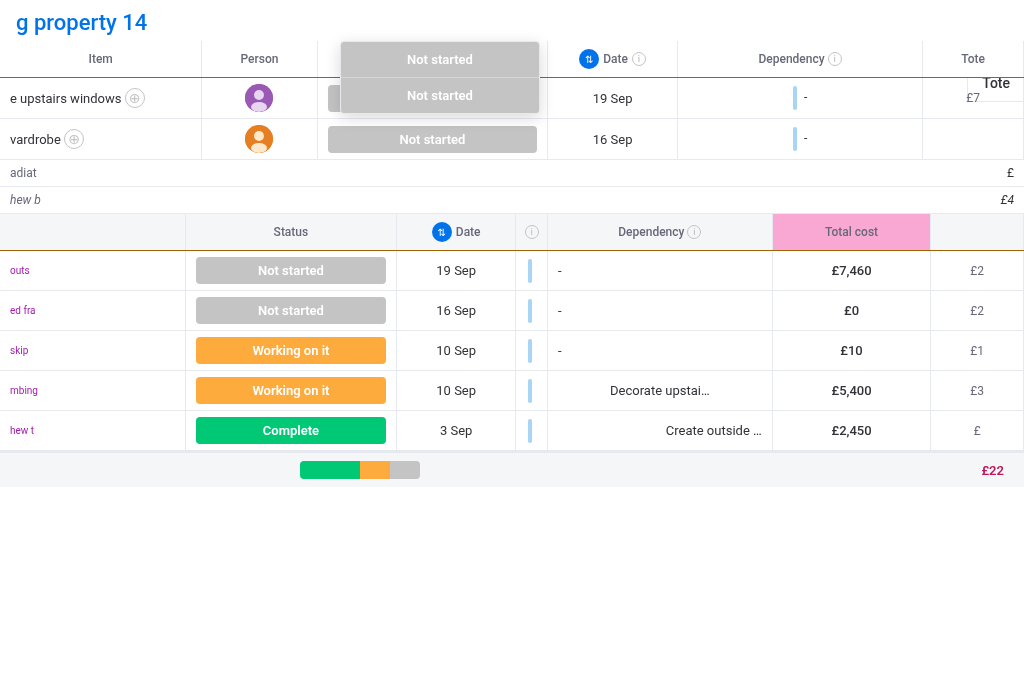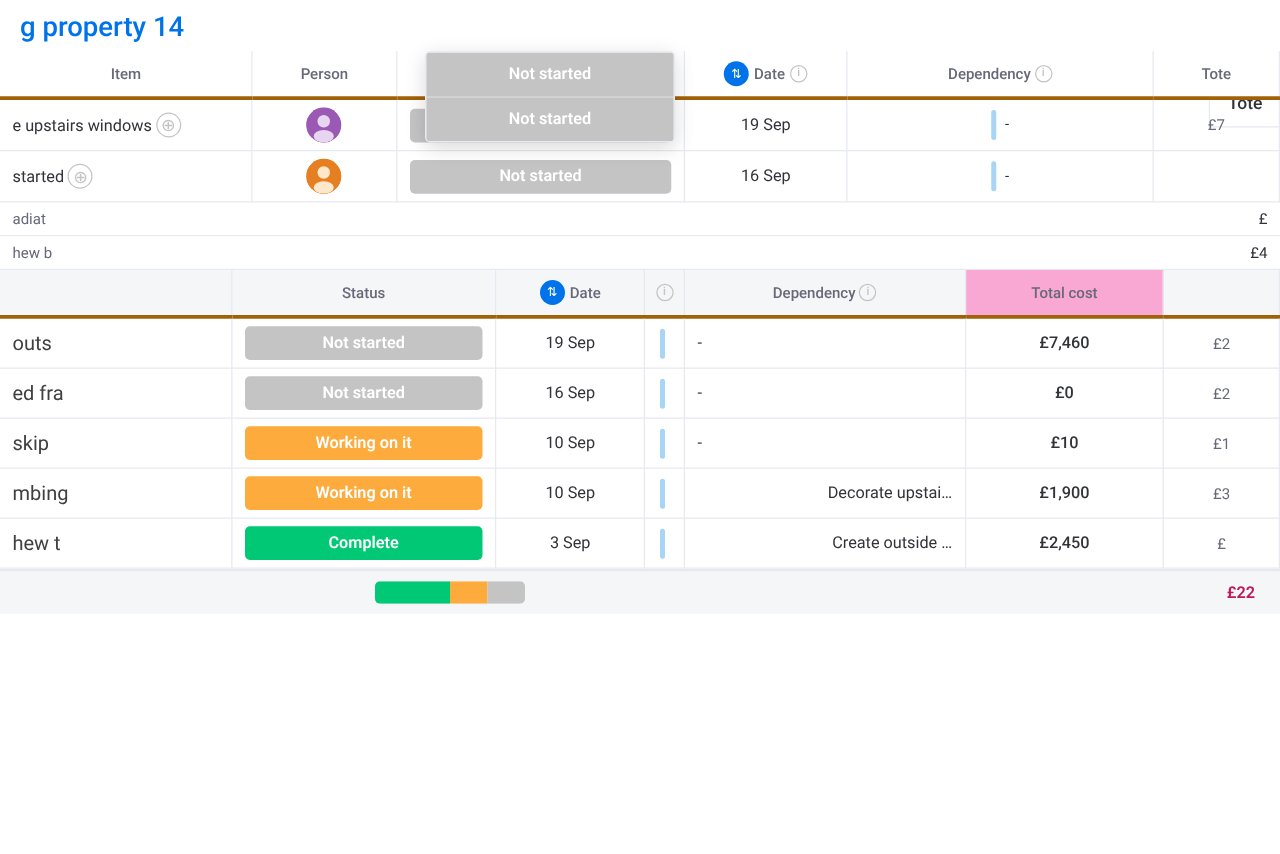--- a/index.html
+++ b/index.html
@@ -39,21 +39,21 @@
       border-collapse: collapse;
     }
 
     th {
       background: #fff;
       color: #676879;
       font-weight: 500;
       font-size: 12px;
       text-align: center;
       padding: 8px 10px;
-      border-bottom: 3px solid #a16207;
+      border-bottom: 1px solid #a16207;
       border-right: 1px solid #e6e9ef;
       white-space: nowrap;
     }
 
     td {
       border-bottom: 1px solid #e6e9ef;
       border-right: 1px solid #e6e9ef;
       padding: 6px 10px;
       text-align: center;
       vertical-align: middle;
@@ -261,22 +261,22 @@
       font-size: 14px;
       font-weight: 500;
       color: #323338;
       border-left: 1px solid #e6e9ef;
       border-bottom: 1px solid #e6e9ef;
       background: #fff;
     }
 
     
     .row-label {
-      color: #404040;
-      font-size: 16px;
+      color: #a21caf;
+      font-size: 10px;
     }
 
     
     .col-item { width: 140px; }
     .col-person { width: 80px; }
     .col-status { width: 160px; }
     .col-date { width: 90px; }
     .col-dep-info { width: 24px; padding: 0; }
     .col-dep { width: 170px; }
     .col-total { width: 120px; }
@@ -347,21 +347,21 @@
           </td>
           <td class="col-date">19 Sep</td>
           <td class="col-dep">
             <span class="dep-bar"></span>
             <span class="dep-text">-</span>
           </td>
           <td class="col-tote partial-text">£7</td>
         </tr>
         <tr>
           <td class="col-item item-col">
-            <span>started</span>
+            <span>vardrobe</span>
             <span class="add-icon">⊕</span>
           </td>
           <td class="col-person">
             <div class="avatar" style="background:#e67e22;">
               <svg viewBox="0 0 28 28" xmlns="http://www.w3.org/2000/svg">
                 <circle cx="14" cy="14" r="14" fill="#e67e22"></circle>
                 <circle cx="14" cy="11" r="5" fill="#fde8cc"></circle>
                 <ellipse cx="14" cy="23" rx="8" ry="5" fill="#fde8cc"></ellipse>
               </svg>
             </div>
@@ -383,21 +383,21 @@
       <div class="dropdown-item not-started-1">Not started</div>
       <div class="dropdown-item not-started-2">Not started</div>
     </div>
   </div>
 
   <div style="border-bottom:1px solid #e6e9ef; padding:6px 10px; color:#676879; font-size:12px; display:flex;">
     <span style="width:140px">adiat</span>
     <span style="flex:1"></span>
     <span style="width:70px; text-align:right; color:#323338;">£</span>
   </div>
-  <div style="border-bottom:1px solid #e6e9ef; padding:6px 10px; color:#676879; font-size:12px; display:flex;">
+  <div style="border-bottom:1px solid #e6e9ef; padding:6px 10px; color:#676879; font-size:12px; display:flex;font-style:italic;">
     <span style="width:140px">hew b</span>
     <span style="flex:1"></span>
     <span style="width:70px; text-align:right; color:#323338;">£4</span>
   </div>
 
   <table style="margin-top:0;">
     <thead>
       <tr style="background:#f5f6f8;">
         <th class="col-item" style="background:#f5f6f8;"></th>
         <th class="col-status" style="background:#f5f6f8;">
@@ -448,22 +448,22 @@
           <td class="col-dep-info"><span class="dep-bar"></span></td>
           <td class="col-dep" style="text-align: left;">-</td>
           <td class="col-total total-cost">£10</td>
           <td class="col-tote partial-text">£1</td>
         </tr>
         <tr>
           <td class="col-item item-col row-label">mbing</td>
           <td class="col-status"><div class="status-badge status-working">Working on it</div></td>
           <td class="col-date">10 Sep</td>
           <td class="col-dep-info"><span class="dep-bar"></span></td>
-          <td class="col-dep" style="text-align: right;">Decorate upstai…</td>
-          <td class="col-total total-cost">£1,900</td>
+          <td class="col-dep" style="text-align: center;">Decorate upstai…</td>
+          <td class="col-total total-cost">£5,400</td>
           <td class="col-tote partial-text">£3</td>
         </tr>
         <tr>
           <td class="col-item item-col row-label">hew t</td>
           <td class="col-status"><div class="status-badge status-complete">Complete</div></td>
           <td class="col-date">3 Sep</td>
           <td class="col-dep-info"><span class="dep-bar"></span></td>
           <td class="col-dep" style="text-align: right;">Create outside …</td>
           <td class="col-total total-cost">£2,450</td>
           <td class="col-tote partial-text">£</td>

